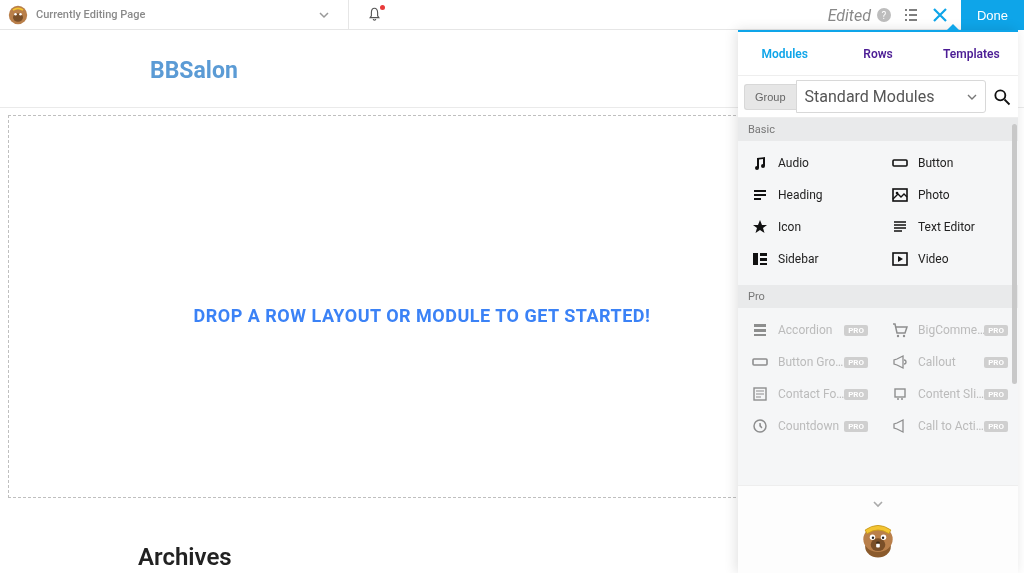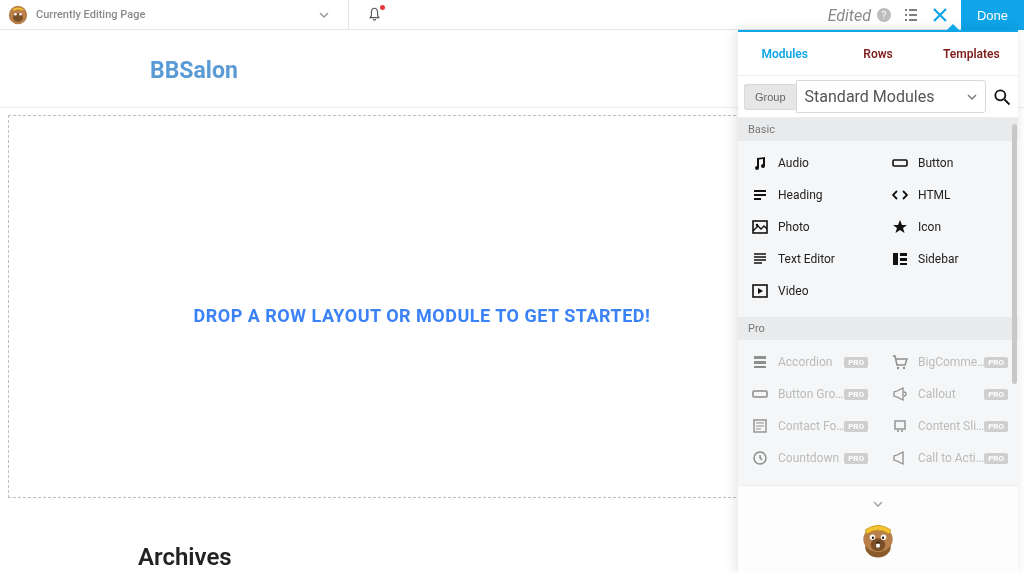--- a/index.html
+++ b/index.html
@@ -23,21 +23,21 @@
 .stage { position: relative; width: 1024px; height: 543px; }
 .page-title { position: absolute; left: 150px; top: 27px; font-size: 23px; color: #5b9bd5; font-weight: 700; }
 .stage-hr { position: absolute; top: 77px; left: 0; width: 1024px; height: 1px; background: #eaeaea; }
 .dropzone { position: absolute; left: 8px; top: 85px; width: 1008px; height: 383px; border: 1px dashed #bfbfbf; display: flex; align-items: center; justify-content: center; }
 .dropzone-text { color: #3b82f6; font-size: 18px; font-weight: 700; letter-spacing: 0.5px; transform: translateX(-90px); margin-top: 18px; }
 .archives { position: absolute; left: 138px; top: 513px; font-size: 24px; font-weight: 600; color: #222; }
 
 .panel { position: absolute; right: 6px; top: 0; width: 280px; height: 543px; background: #fff; box-shadow: -2px 0 12px rgba(0,0,0,0.12); display: flex; flex-direction: column; border-top: 2px solid #0ea5e9; }
 .panel::before { content: ""; position: absolute; top: -8px; right: 58px; width: 0; height: 0; border-left: 7px solid transparent; border-right: 7px solid transparent; border-bottom: 7px solid #0ea5e9; }
 .panel-tabs { display: flex; height: 44px; border-bottom: 1px solid #eee; }
-.panel-tab { flex: 1; display: flex; align-items: center; justify-content: center; font-size: 12px; font-weight: 600; color: #7f1d1d; cursor: pointer; }
+.panel-tab { flex: 1; display: flex; align-items: center; justify-content: center; font-size: 12px; font-weight: 600; color: #4c1d95; cursor: pointer; }
 .panel-tab.active { color: #0ea5e9; }
 .panel-filter { display: flex; align-items: center; height: 42px; padding: 6px; gap: 0; border-bottom: 1px solid #eee; }
 .group-btn { background: #e6e6e6; border: 1px solid #d8d8d8; color: #666; font-size: 11px; padding: 6px 10px; border-radius: 3px 0 0 3px; cursor: pointer; border-right: none; }
 .module-select { flex: 1; display: flex; align-items: center; justify-content: space-between; border: 1px solid #d8d8d8; border-radius: 0 3px 3px 0; padding: 6px 8px; font-size: 16px; color: #555; background: #fff; cursor: pointer; }
 .search-btn { margin-left: 6px; cursor: pointer; }
 .panel-body { flex: 1; overflow-y: auto; background: #f5f6f7; position: relative; }
 .section-header { background: #e9eaeb; font-size: 11px; color: #777; padding: 5px 10px; }
 .module-grid { display: grid; grid-template-columns: 1fr 1fr; gap: 0; padding: 6px 0 10px; }
 .module-item { display: flex; align-items: center; gap: 10px; padding: 8px 14px; font-size: 12px; cursor: grab; color: #222; position: relative; }
 .module-item .icn { width: 16px; height: 16px; flex-shrink: 0; display: flex; align-items: center; justify-content: center; }
@@ -153,28 +153,20 @@
             <span class="icn">
               <svg width="16" height="16" viewBox="0 0 16 16">
                 <path d="M2 4h12 M2 8h12 M2 12h7" stroke="#111" stroke-width="1.8"></path>
               </svg>
             </span>
             <span>Heading</span>
           </div>
         <div class="module-item">
             <span class="icn">
               <svg width="16" height="16" viewBox="0 0 16 16">
-                <path d="M5 4 L1 8 L5 12 M11 4 L15 8 L11 12" stroke="#111" stroke-width="1.8" fill="none"></path>
-              </svg>
-            </span>
-            <span>HTML</span>
-          </div>
-        <div class="module-item">
-            <span class="icn">
-              <svg width="16" height="16" viewBox="0 0 16 16">
                 <rect x="1" y="2" width="14" height="12" stroke="#111" stroke-width="1.6" fill="none"></rect>
                 <circle cx="5" cy="6" r="1.3" fill="#111"></circle>
                 <path d="M1 12 L6 7 L9 10 L12 7 L15 10" stroke="#111" stroke-width="1.4" fill="none"></path>
               </svg>
             </span>
             <span>Photo</span>
           </div>
         <div class="module-item">
             <span class="icn">
               <svg width="16" height="16" viewBox="0 0 16 16">

